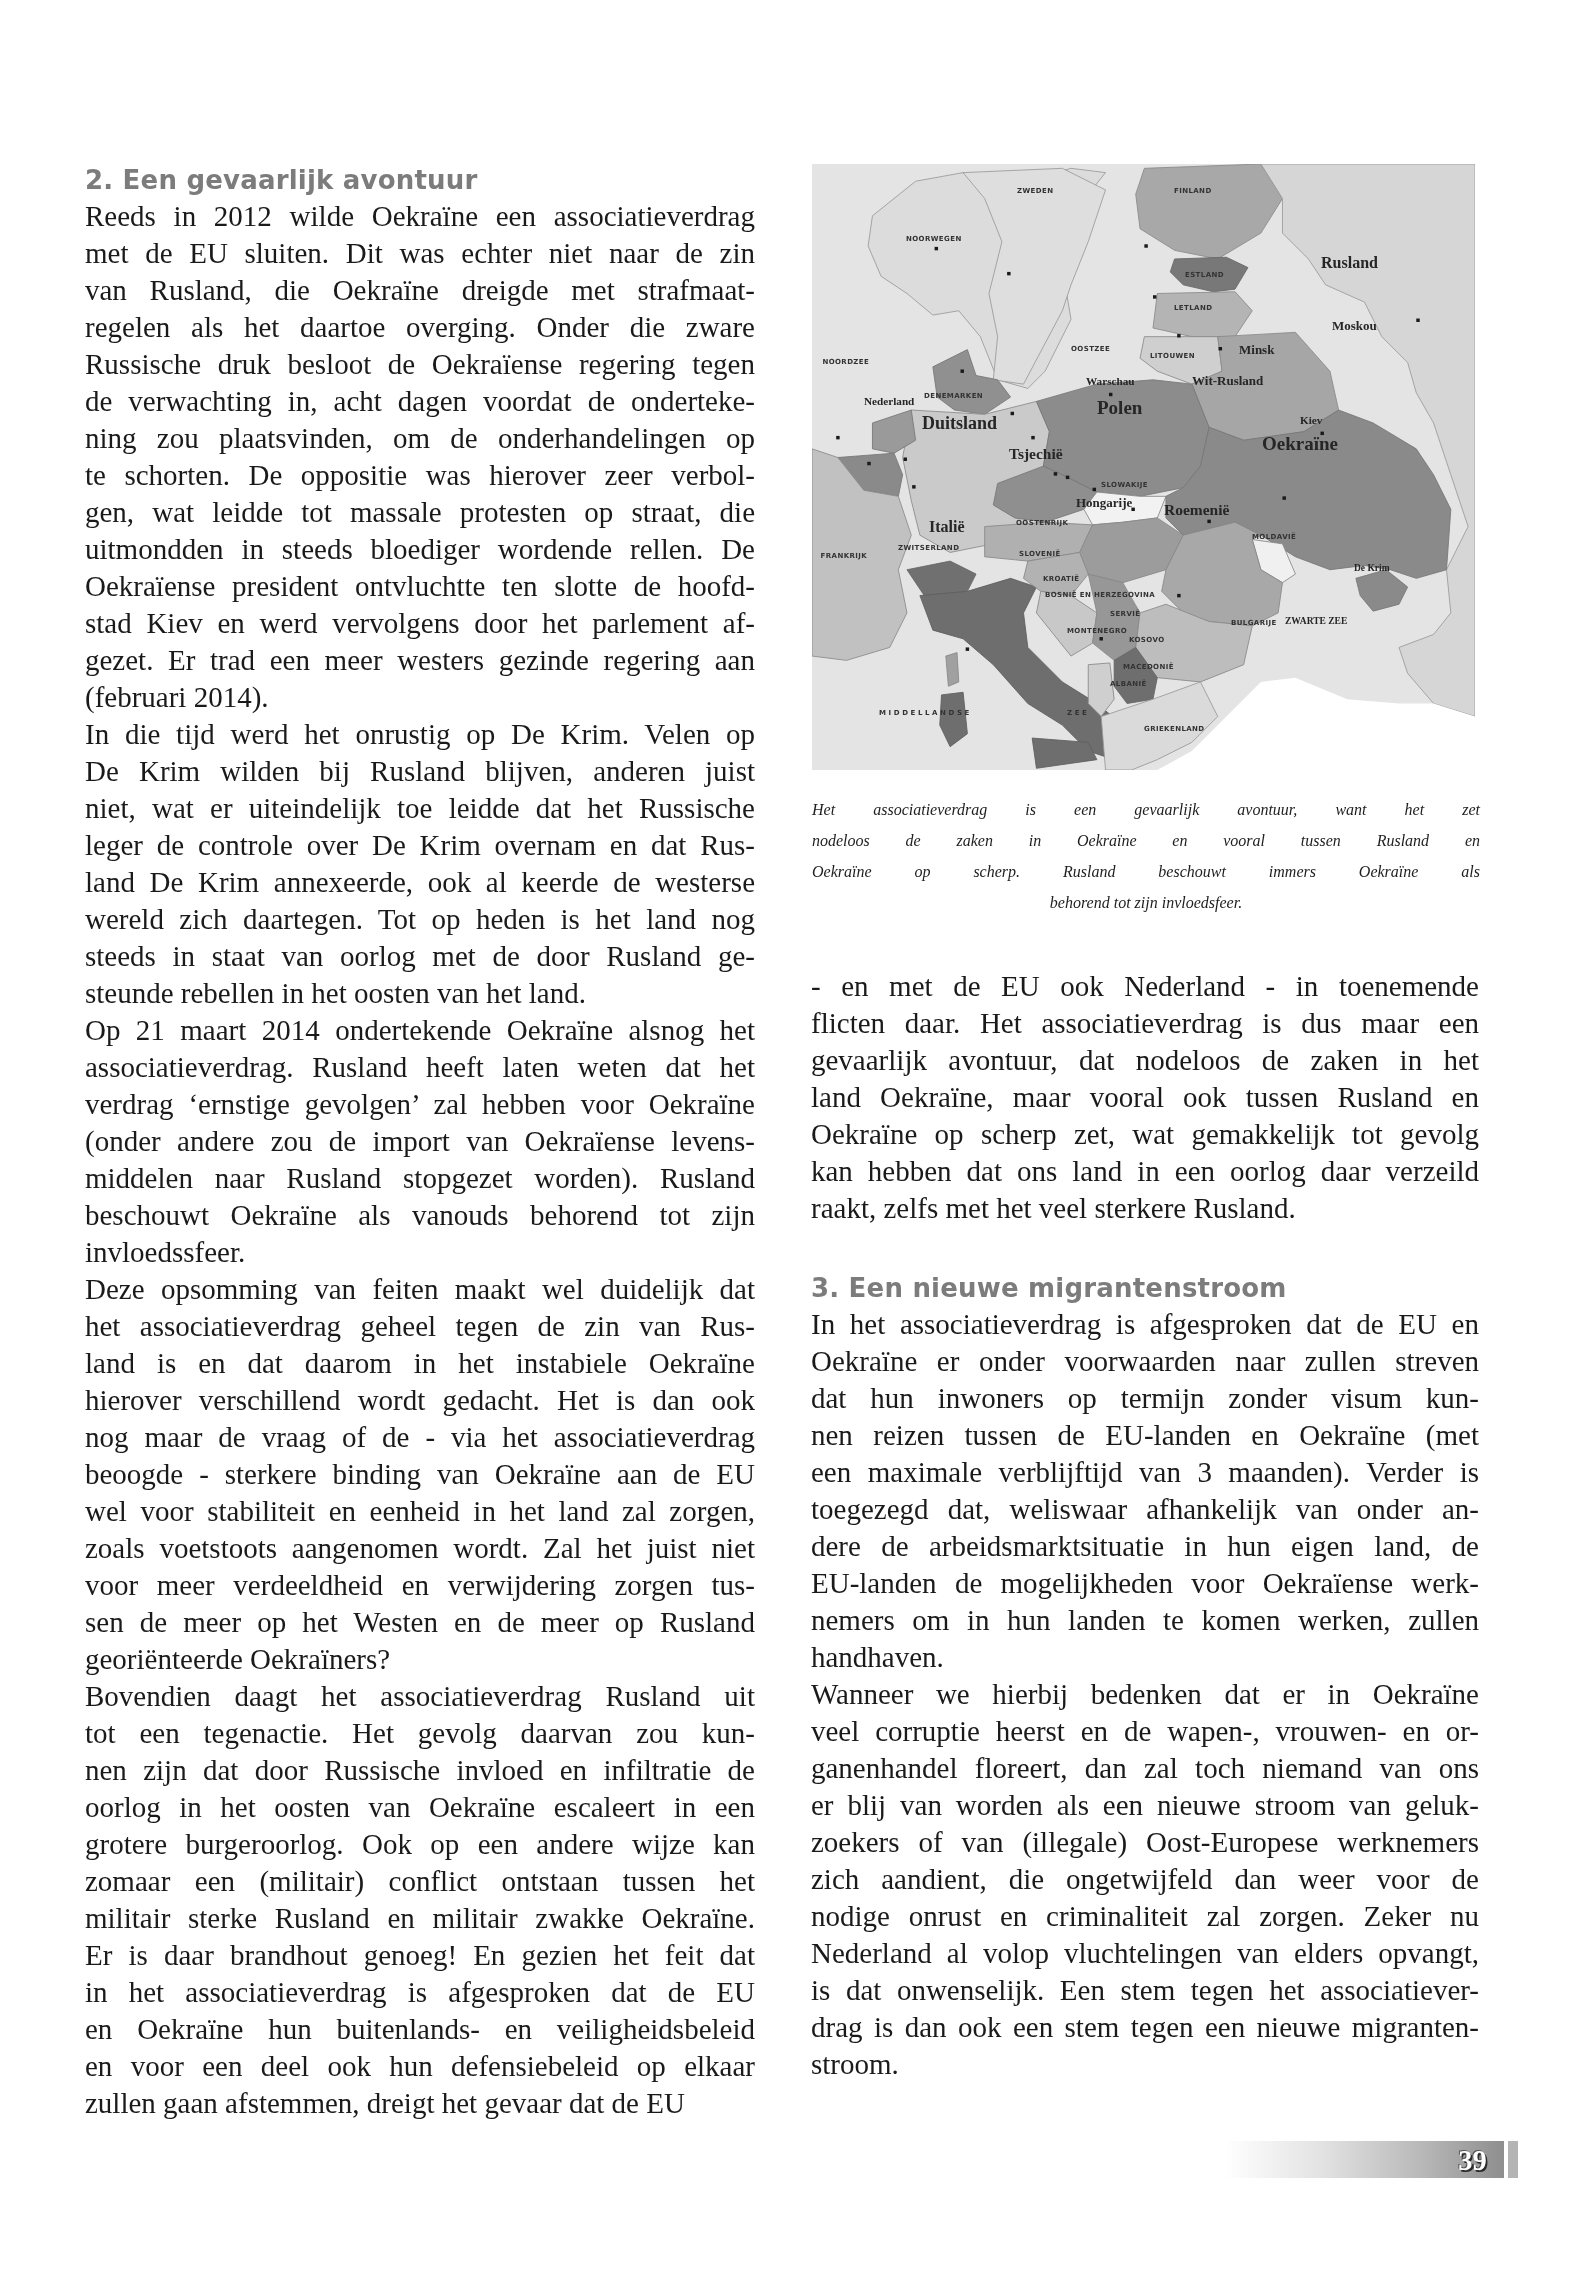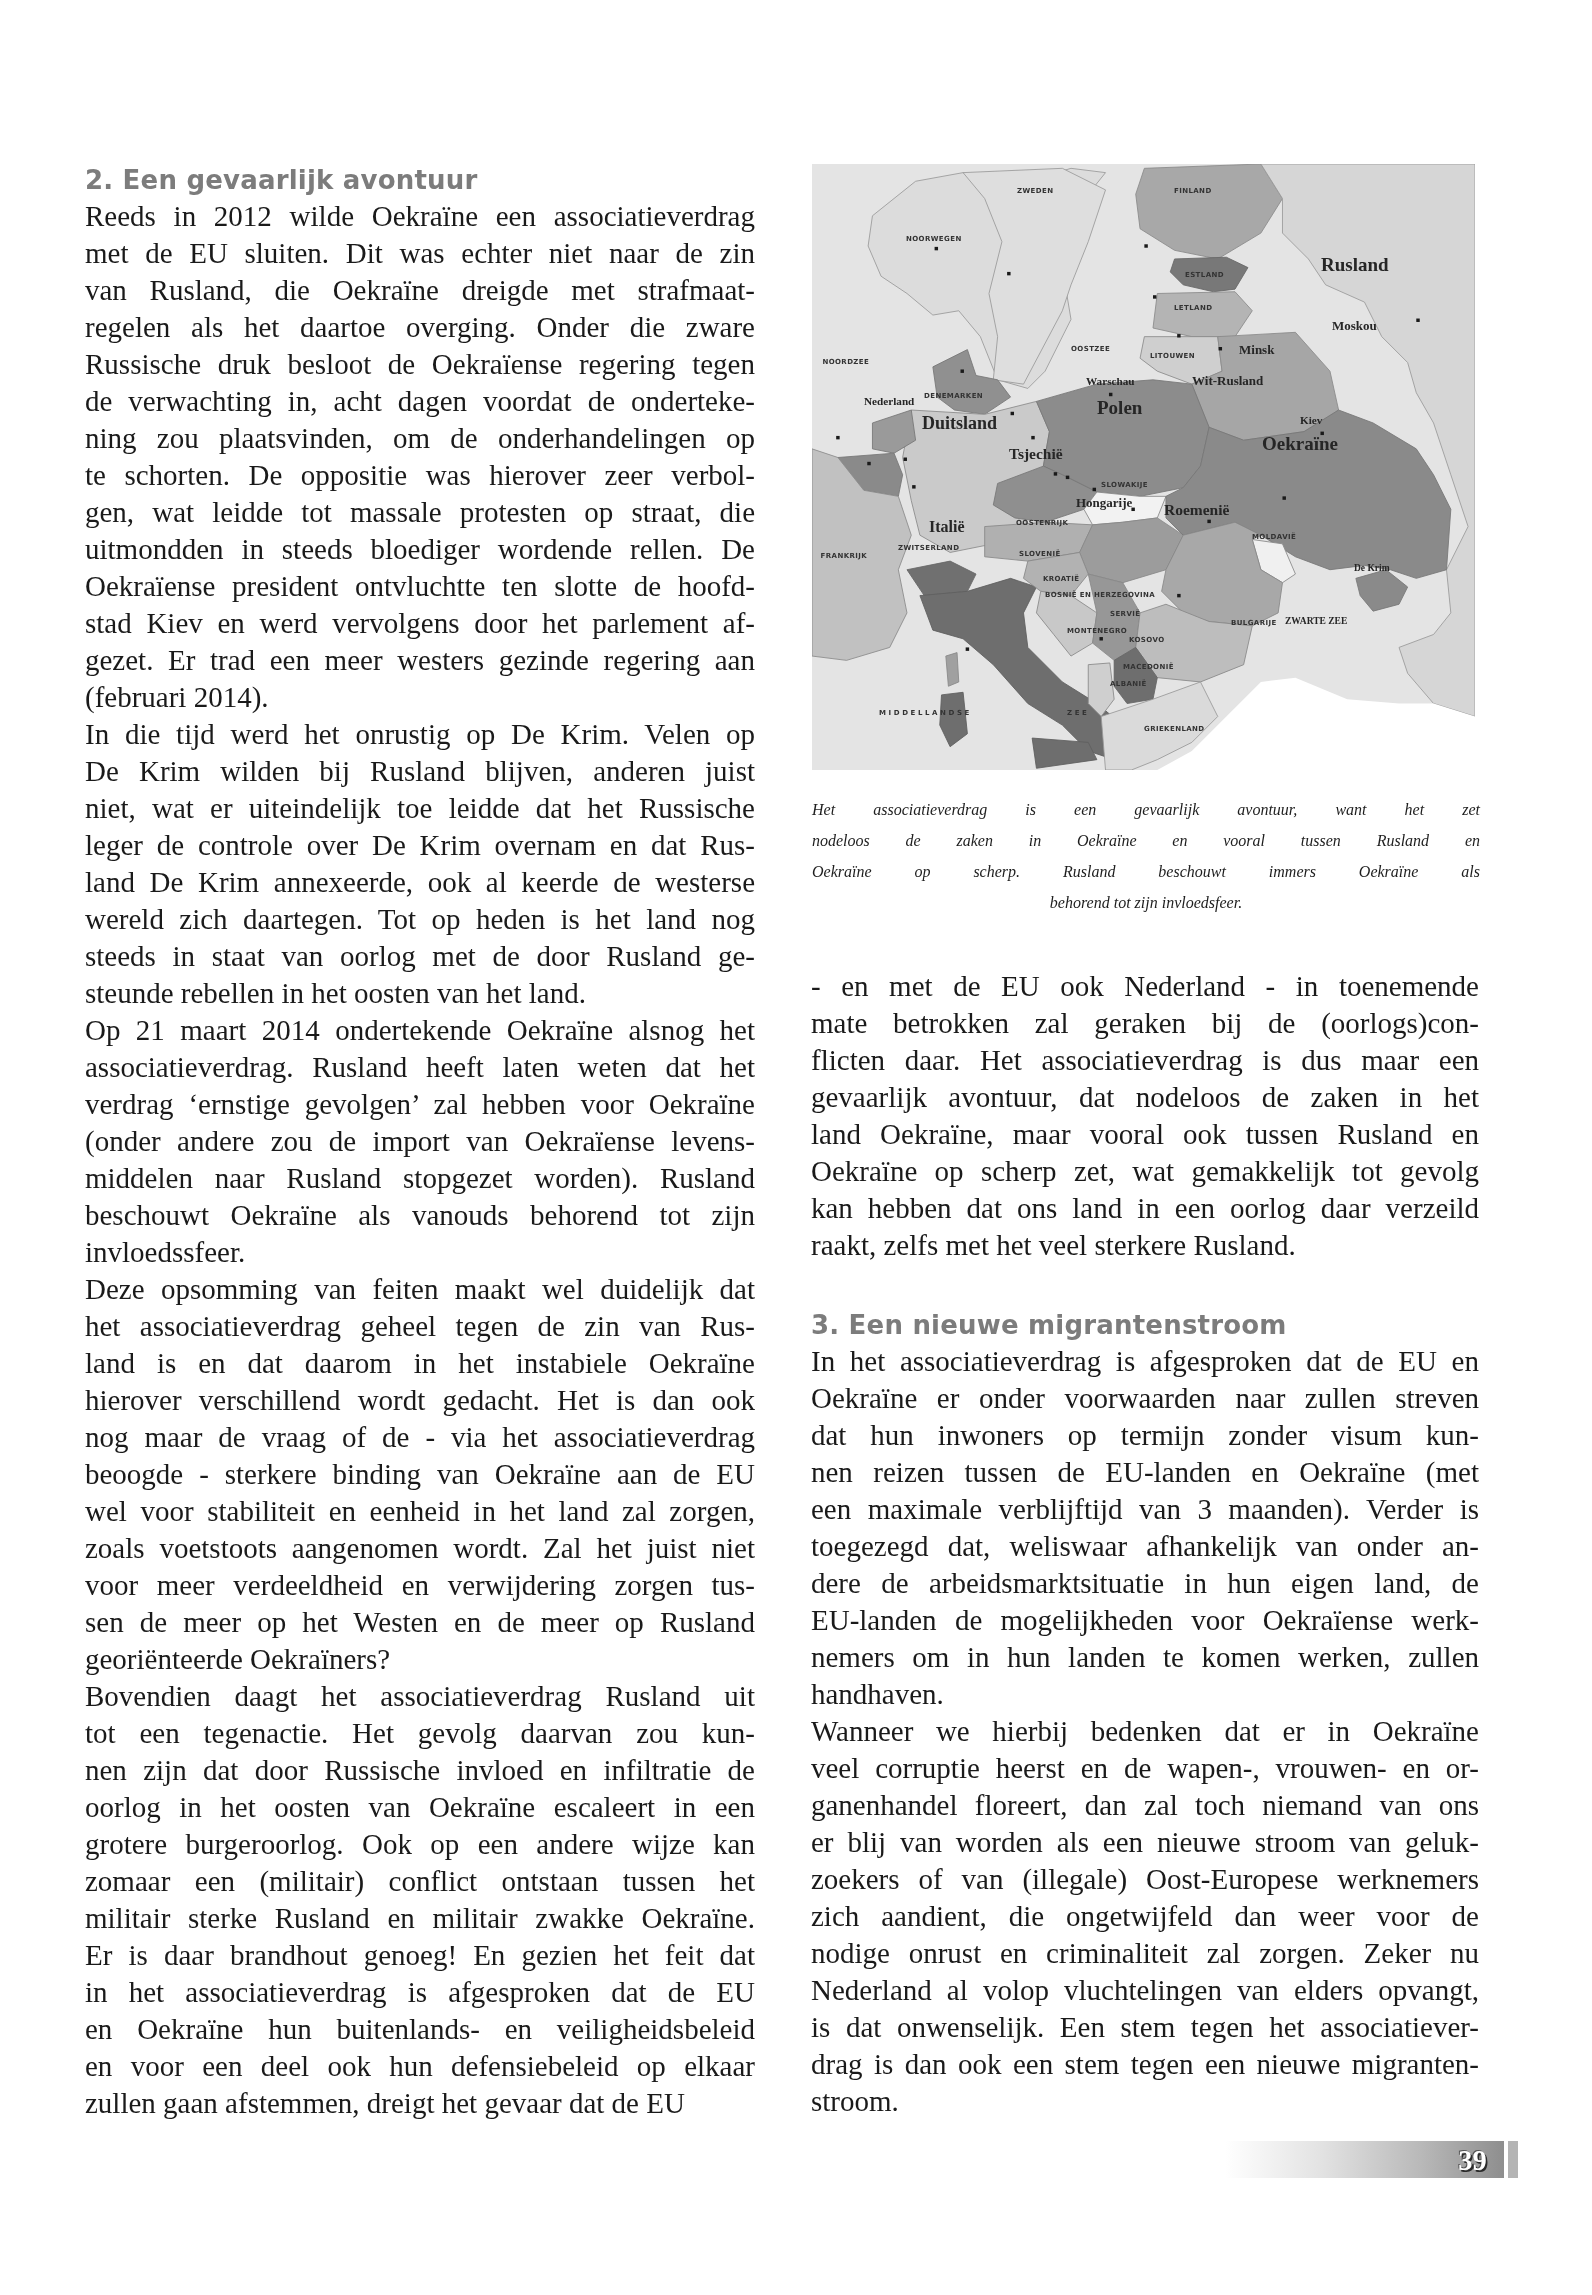--- a/index.html
+++ b/index.html
@@ -175,21 +175,21 @@
         <rect x="106" y="340" width="4" height="4"></rect>
         <rect x="116" y="372" width="4" height="4"></rect>
         <rect x="64" y="345" width="4" height="4"></rect>
         <rect x="28" y="315" width="4" height="4"></rect>
         <rect x="178" y="560" width="4" height="4"></rect>
         <rect x="423" y="498" width="4" height="4"></rect>
         <rect x="333" y="548" width="4" height="4"></rect>
       </g>
     </svg>
 
-    <span class="map-label" style="left:509px;top:90px;font-size:19px;">Rusland</span>
+    <span class="map-label" style="left:509px;top:90px;font-size:16px;">Rusland</span>
     <span class="map-label" style="left:520px;top:154px;font-size:13px;">Moskou</span>
     <span class="map-label" style="left:427px;top:178px;font-size:13px;">Minsk</span>
     <span class="map-label" style="left:380px;top:209px;font-size:13px;">Wit-Rusland</span>
     <span class="map-label" style="left:274px;top:211px;font-size:11.2px;">Warschau</span>
     <span class="map-label" style="left:285px;top:233px;font-size:19px;">Polen</span>
     <span class="map-label" style="left:110px;top:249px;font-size:18px;">Duitsland</span>
     <span class="map-label" style="left:52px;top:231px;font-size:11.2px;">Nederland</span>
     <span class="map-label" style="left:488px;top:250px;font-size:11.2px;">Kiev</span>
     <span class="map-label" style="left:450px;top:269px;font-size:19px;">Oekraïne</span>
     <span class="map-label" style="left:197px;top:281px;font-size:15.5px;">Tsjechië</span>
@@ -229,21 +229,20 @@
       <span class="line">Het associatieverdrag is een gevaarlijk avontuur, want het zet</span>
       <span class="line">nodeloos de zaken in Oekraïne en vooral tussen Rusland en</span>
       <span class="line">Oekraïne op scherp. Rusland beschouwt immers Oekraïne als</span>
       <span class="line center">behorend tot zijn invloedsfeer.</span>
     </div>
 </div>
 
 <div class="col col-right">
   <div class="para" id="right-cont">
       <span class="line">- en met de EU ook Nederland - in toenemende</span>
-      <span class="line">mate betrokken zal geraken bij de (oorlogs)con-</span>
       <span class="line">flicten daar. Het associatieverdrag is dus maar een</span>
       <span class="line">gevaarlijk avontuur, dat nodeloos de zaken in het</span>
       <span class="line">land Oekraïne, maar vooral ook tussen Rusland en</span>
       <span class="line">Oekraïne op scherp zet, wat gemakkelijk tot gevolg</span>
       <span class="line">kan hebben dat ons land in een oorlog daar verzeild</span>
       <span class="line last">raakt, zelfs met het veel sterkere Rusland.</span>
     </div>
   <div class="gap" style="height:43px"></div>
   <h2 class="heading">3. Een nieuwe migrantenstroom</h2>
   <div class="para" id="right-body">

